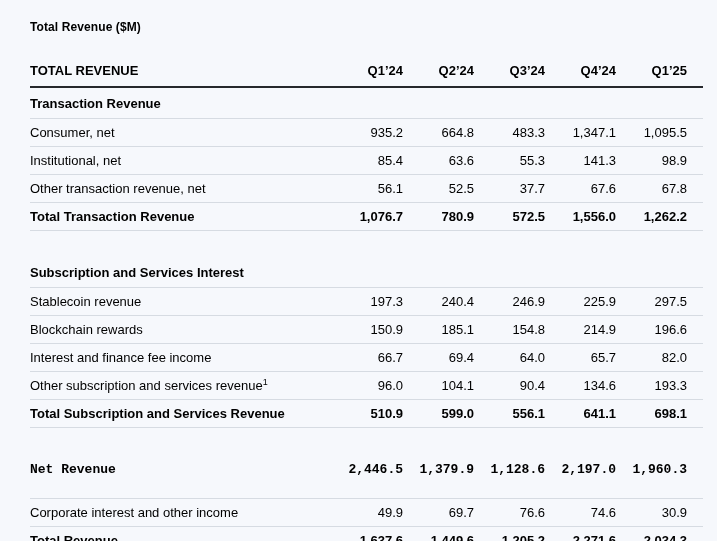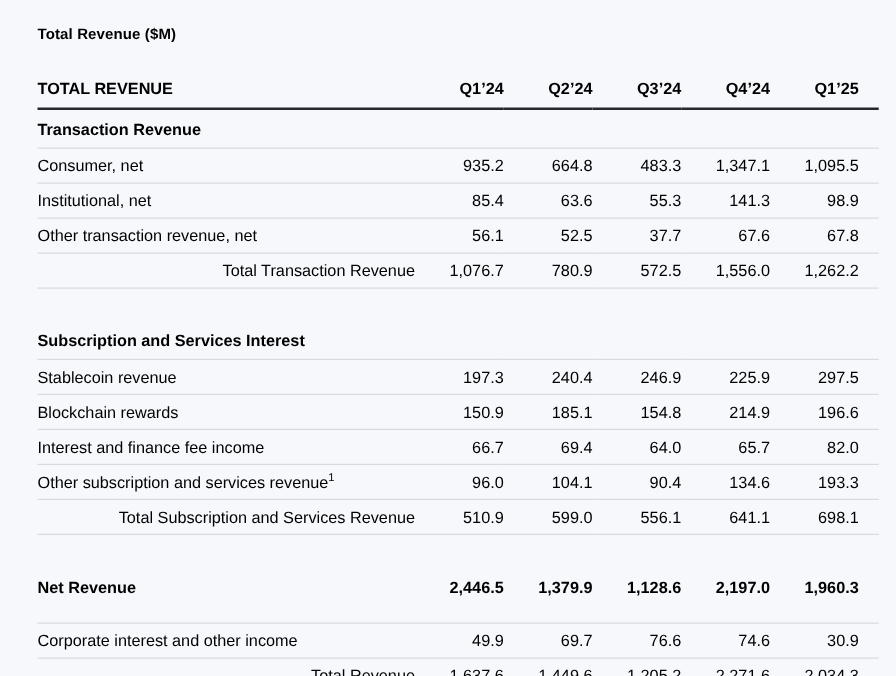--- a/index.html
+++ b/index.html
@@ -42,25 +42,24 @@
   th.num:last-child, td.num:last-child { width: 87px; padding-right: 16px; }
   td.label { text-align: left; }
   tbody td { padding: 6px 0; }
   tr.section td {
     font-weight: bold;
     border-bottom: 1px solid var(--thin);
     padding: 8px 0 7px 0;
   }
   tr.item td { border-bottom: 1px solid var(--thin); }
   tr.total td {
-    font-weight: normal;
+    font-weight: bold;
     border-bottom: 1px solid var(--thin);
-    text-align: right;
   }
-  tr.net td { font-weight: bold; padding: 9px 0; }
+  tr.net td { font-weight: bold; padding: 9px 0; font-family: Liberation Mono, monospace; }
   tr.spacer td { height: 26px; padding: 0; }
   tr["spacer-line"] td { padding: 0; }
   tr.spacer-line td {
     height: 12px;
     padding: 0;
     border-bottom: 1px solid var(--thin);
   }
   sup { font-size: 9px; line-height: 0; }
 </style>
 </head>

